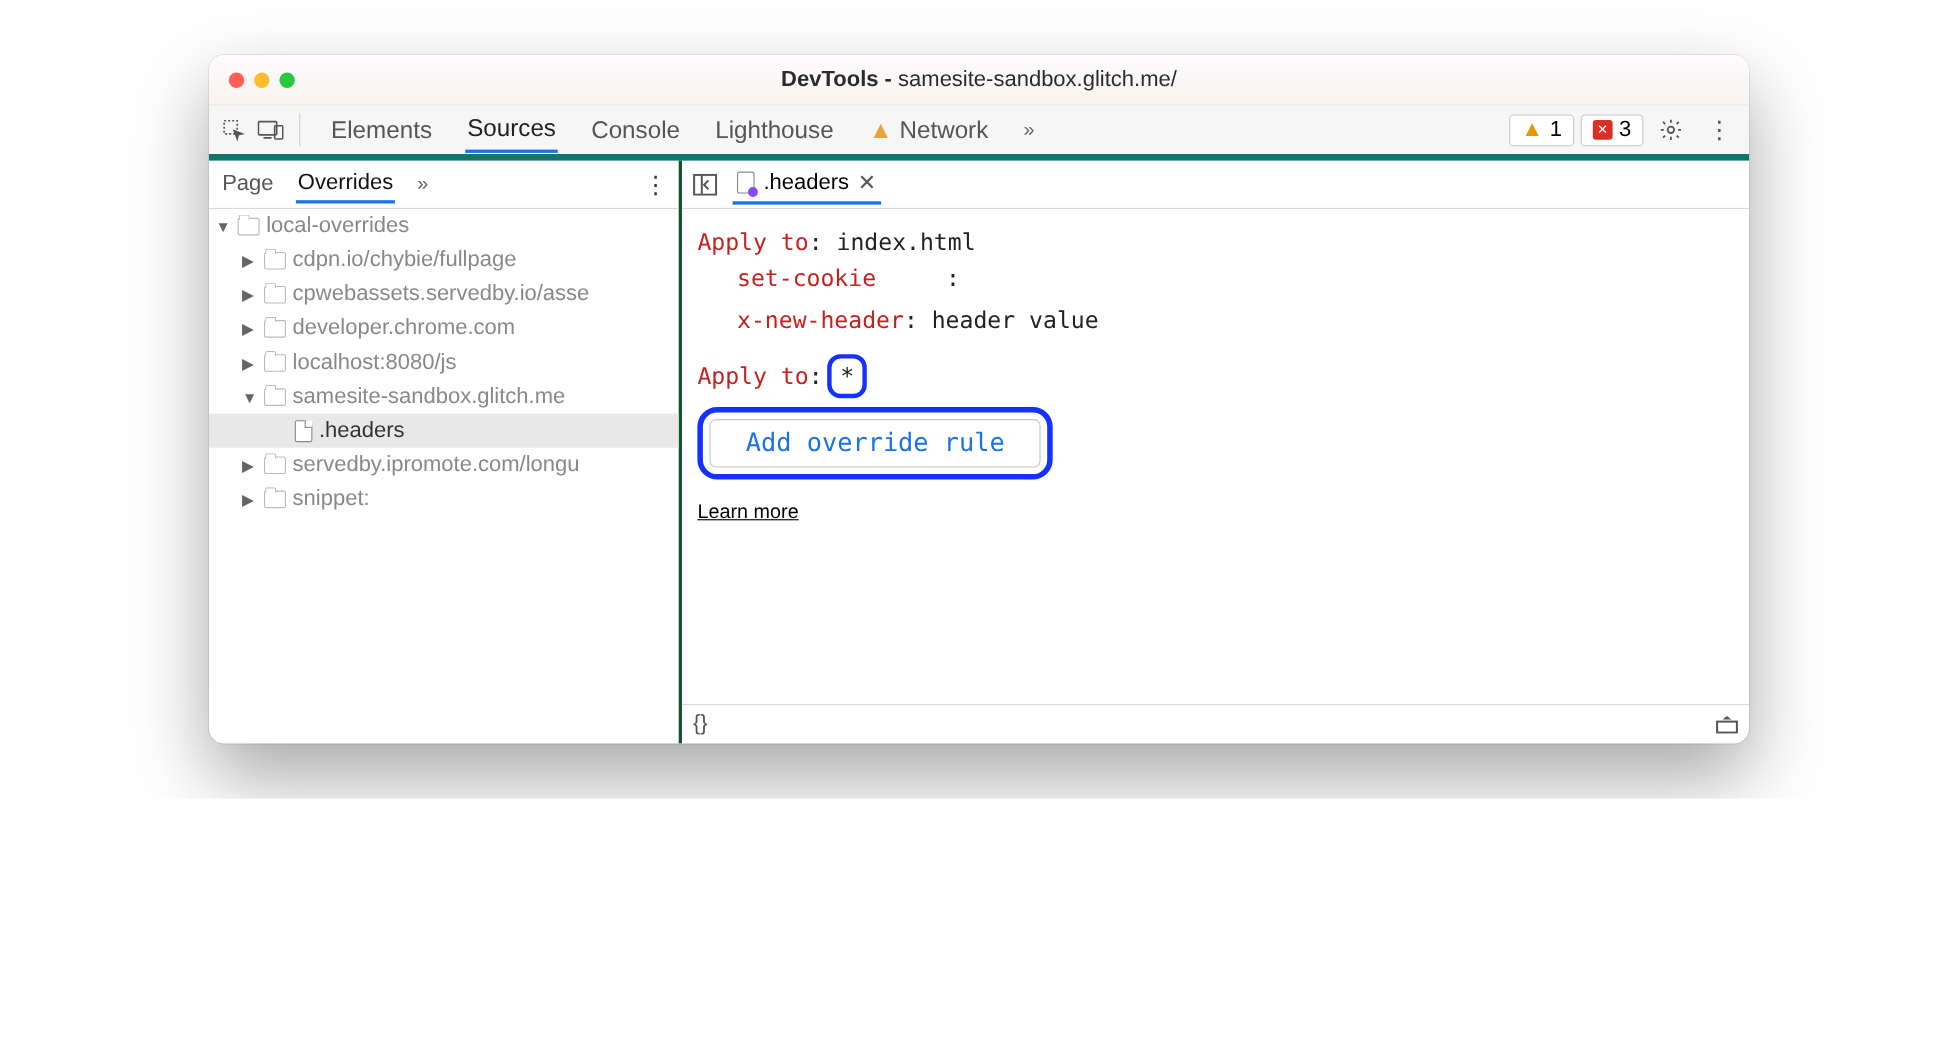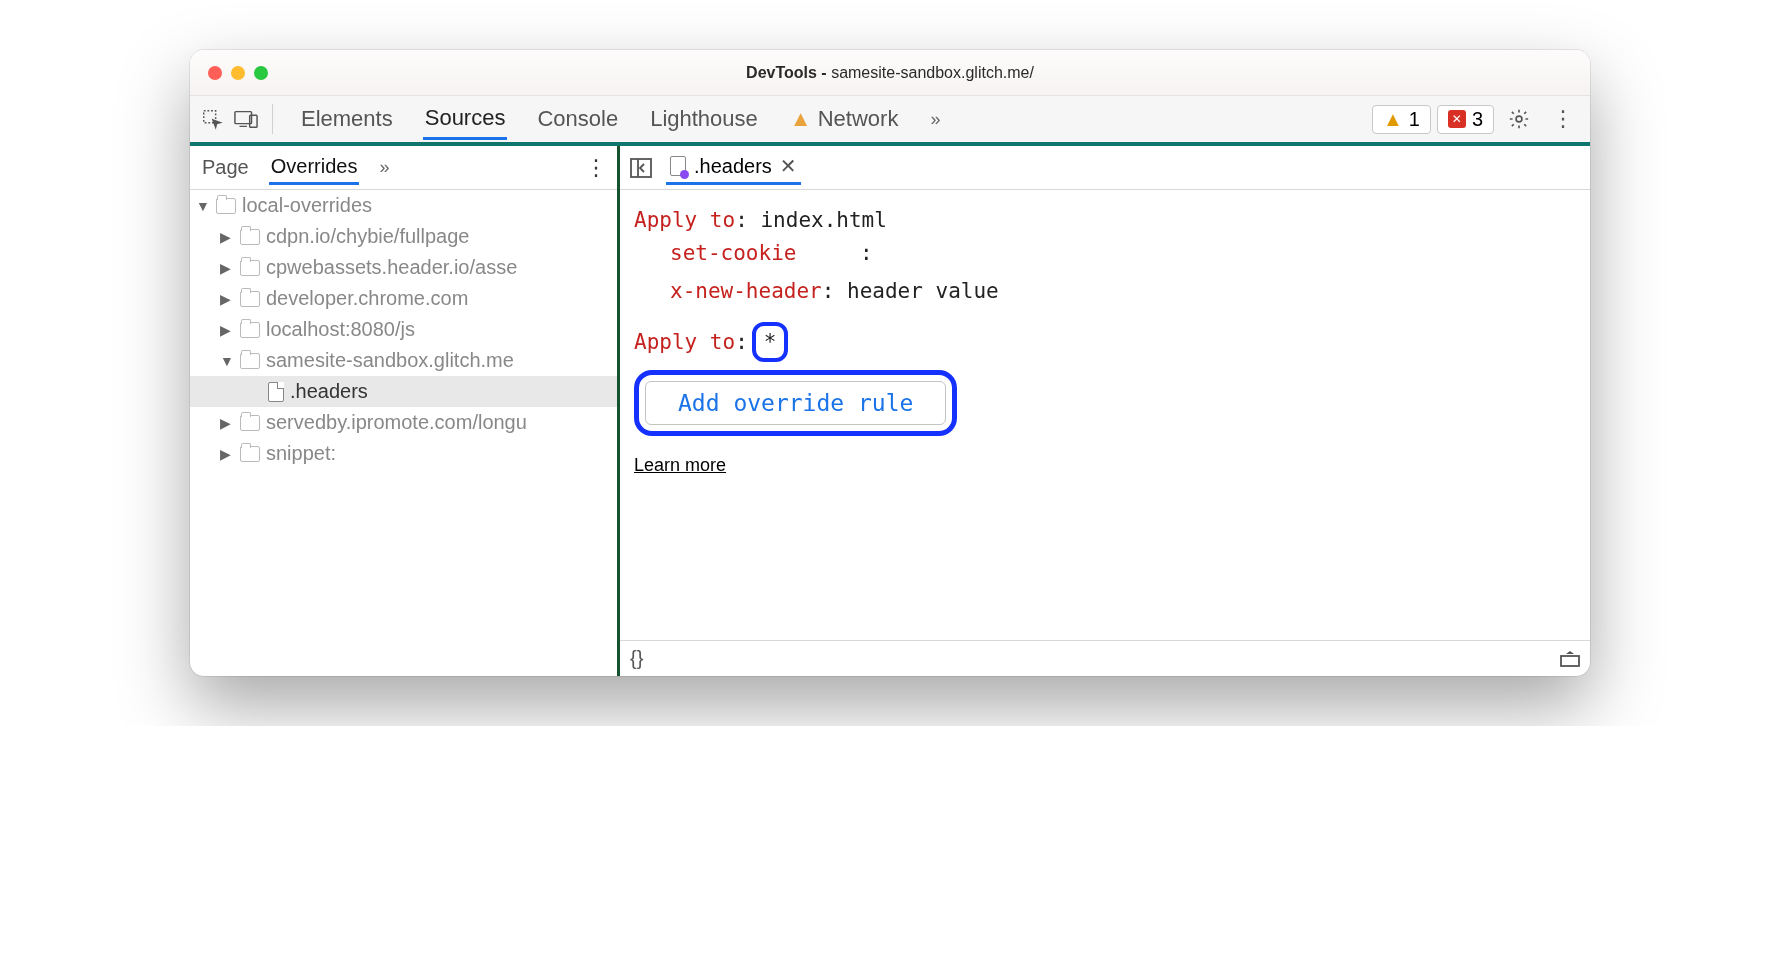--- a/index.html
+++ b/index.html
@@ -22,28 +22,28 @@
   height: 46px;
   display: flex;
   align-items: center;
   background: linear-gradient(#fdfbfb,#f7f3f3);
   border-bottom: 1px solid #e3e3e3;
   position: relative;
 }
 .traffic { display: flex; gap: 9px; padding-left: 18px; }
 .dot { width: 14px; height: 14px; border-radius: 50%; }
 .dot.red { background:#ff5f57; } .dot.yellow{background:#febc2e;} .dot.green{background:#28c840;}
-.title { position:absolute; left:0; right:0; text-align:center; font-size:16px; color:#2a2a2a; pointer-events:none; }
+.title { position:absolute; left:0; right:0; text-align:center; font-size:20px; color:#2a2a2a; pointer-events:none; }
 .title b { font-weight:600; }
 
 .toolbar {
   height: 50px;
   display: flex;
   align-items: center;
-  border-bottom: 4px solid #0f766e;
+  border-bottom: 6px solid #0f766e;
   background:#f6f6f6;
   padding: 0 8px;
   gap: 6px;
 }
 .vsep { width:1px; height:30px; background:#d0d0d0; margin:0 6px; }
 .icon-btn { width:28px; height:28px; display:flex; align-items:center; justify-content:center; color:#555; cursor:pointer; }
 .tabs { display:flex; gap:28px; margin-left:14px; font-size:22px; color:#555; align-items:center; }
 .tab { cursor:pointer; padding:6px 2px; }
 .tab.active { color:#222; border-bottom: 3px solid #1a73e8; font-weight:500; }
 .spacer { flex:1; }
@@ -172,21 +172,21 @@
           <span>local-overrides</span>
         </div>
         <div class="tree-row ind1">
             <span class="arrow">▶</span>
             <span class="folder"></span>
             <span>cdpn.io/chybie/fullpage</span>
           </div>
         <div class="tree-row ind1">
             <span class="arrow">▶</span>
             <span class="folder"></span>
-            <span>cpwebassets.header.io/asse</span>
+            <span>cpwebassets.servedby.io/asse</span>
           </div>
         <div class="tree-row ind1">
             <span class="arrow">▶</span>
             <span class="folder"></span>
             <span>developer.chrome.com</span>
           </div>
         <div class="tree-row ind1">
             <span class="arrow">▶</span>
             <span class="folder"></span>
             <span>localhost:8080/js</span>

